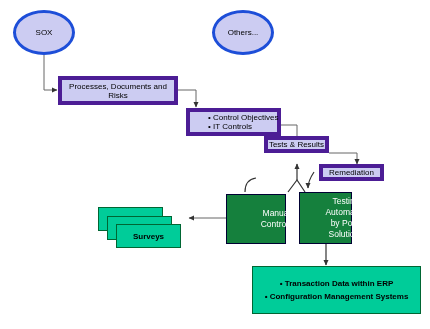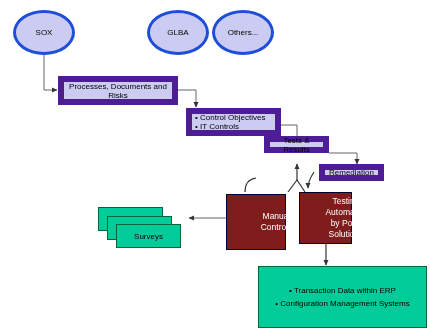--- a/index.html
+++ b/index.html
@@ -10,31 +10,31 @@
     overflow:hidden;
     position:relative;
   }
   #canvas{position:absolute;left:0;top:0;width:430px;height:329px;}
   .node{position:absolute;box-sizing:border-box;display:flex;align-items:center;justify-content:center;text-align:center;}
   .ellipse{
     background:#ccccf2;border:3px solid #1d4ed8;border-radius:50%;
     font-size:8px;color:#000000;
   }
   .lav-box{
-    background:#ccccf2;border:6px solid #4c1d95;
+    background:#ccccf2;border:4px solid #4c1d95;
     font-size:8px;color:#000000;
   }
-  .lav-box.bullets{justify-content:flex-start;text-align:left;padding-left:3px;}
+  .lav-box.bullets{justify-content:flex-start;text-align:left;padding-left:18px;}
   .blue-box{
-    background:#7f1d1d;border:1px solid #000033;
+    background:#15803d;border:1px solid #000033;
     font-size:8.5px;color:#ffffff;line-height:11px;padding-left:41px;
   }
   .green-box{
     background:#00cc99;border:1px solid #006633;
-    font-size:8px;color:#000000;
+    font-size:8px;color:#000000;font-weight:bold;
   }
   .green-plain{background:#00cc99;border:1px solid #006633;}
   .green-box.bullets{flex-direction:column;justify-content:center;line-height:13px;}
   .bl{display:block;white-space:nowrap;}
   svg{position:absolute;left:0;top:0;pointer-events:none;}
 </style>
 </head>
 <body>
 
 <div id="canvas">
@@ -82,23 +82,20 @@
     <g>
       <path d="M326,244 L326,265" fill="none" stroke="#333333" stroke-width="1.2" marker-end="url(#ah)"></path>
     </g>
   </svg>
 
   <div class="node ellipse" style="left:13px;top:10px;width:62px;height:45px;">
     <span>SOX</span>
   </div>
 
 
-  <div class="node ellipse" style="left:147px;top:10px;width:62px;height:45px;">
-    <span>GLBA</span>
-  </div>
 
   <div class="node ellipse" style="left:212px;top:10px;width:62px;height:45px;">
     <span>Others...</span>
   </div>
 
   <div class="node lav-box" style="left:58px;top:76px;width:120px;height:29px;">
     <span>Processes, Documents and Risks</span>
   </div>
 
   <div class="node lav-box bullets" style="left:186px;top:108px;width:95px;height:28px;flex-direction:column;align-items:flex-start;justify-content:center;">
@@ -107,36 +104,36 @@
   </div>
 
   <div class="node lav-box" style="left:264px;top:136px;width:65px;height:17px;">
     <span>Tests &amp; Results</span>
   </div>
 
   <div class="node lav-box" style="left:319px;top:164px;width:65px;height:17px;">
     <span>Remediation</span>
   </div>
 
-  <div class="node blue-box" style="left:226px;top:194px;width:60px;height:56px;flex-direction:column;">
+  <div class="node blue-box" style="left:226px;top:194px;width:60px;height:50px;flex-direction:column;">
     <span class="bl">Manual</span>
     <span class="bl">Controls</span>
   </div>
 
   <div class="node blue-box" style="left:299px;top:192px;width:53px;height:52px;flex-direction:column;">
     <span class="bl">Testing</span>
     <span class="bl">Automated</span>
     <span class="bl">by Point</span>
     <span class="bl">Solutions</span>
   </div>
 
   <div class="node green-plain" style="left:98px;top:207px;width:65px;height:24px;"></div>
   <div class="node green-plain" style="left:107px;top:216px;width:65px;height:24px;"></div>
   <div class="node green-box" style="left:116px;top:224px;width:65px;height:24px;">
     <span>Surveys</span>
   </div>
 
-  <div class="node green-box bullets" style="left:258px;top:266px;width:169px;height:62px;">
+  <div class="node green-box bullets" style="left:252px;top:266px;width:169px;height:48px;">
     <span class="bl">• Transaction Data within ERP</span>
     <span class="bl">• Configuration Management Systems</span>
   </div>
 
 </div>
 
 </body></html>

